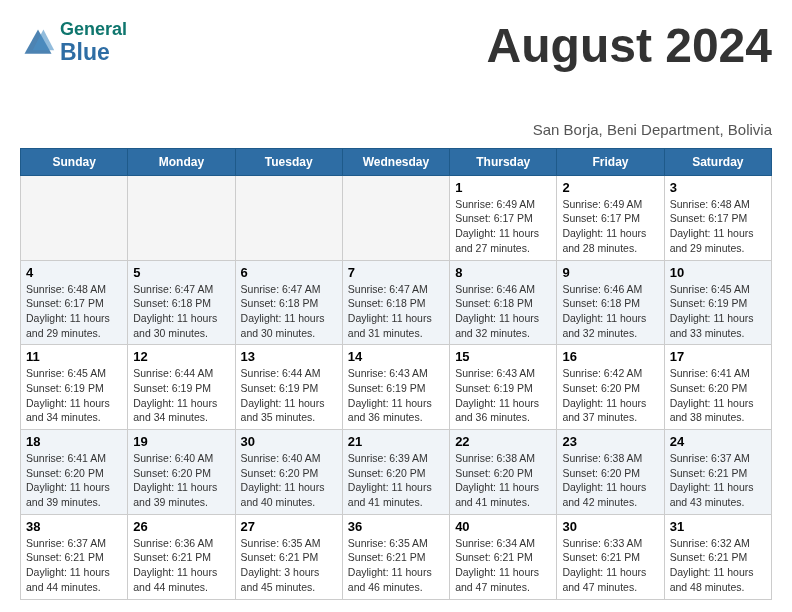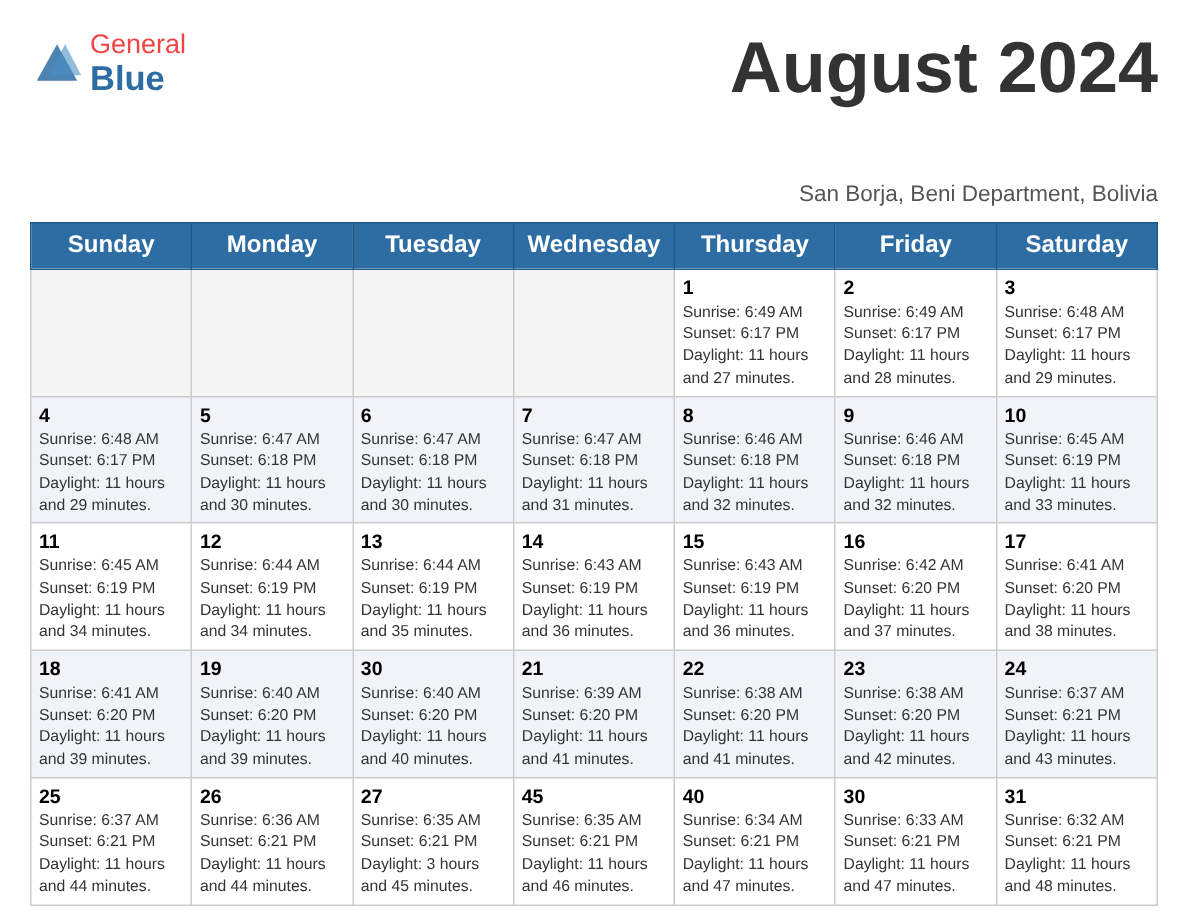--- a/index.html
+++ b/index.html
@@ -21,22 +21,22 @@
       align-items: center;
       gap: 4px;
     }
     .logo-text {
       display: flex;
       flex-direction: column;
       line-height: 1.1;
     }
     .logo-general {
       font-size: 18px;
-      font-weight: normal;
-      color: #ef4444;
+      font-weight: bold;
+      color: #0f766e;
     }
     .logo-blue {
       font-size: 23px;
       font-weight: bold;
       color: #2e6da4;
     }
     .logo-icon {
       width: 36px;
       height: 36px;
     }
@@ -58,21 +58,21 @@
       width: 100%;
       border-collapse: collapse;
       font-size: 11px;
     }
     .day-header {
       background-color: #2e6da4;
       color: #fff;
       text-align: center;
       padding: 6px 4px;
       font-weight: bold;
-      font-size: 16px;
+      font-size: 12px;
       border: 1px solid #1e5a8a;
     }
     td {
       border: 1px solid #ccc;
       vertical-align: top;
       padding: 4px 5px;
       height: 80px;
       background: #fff;
       width: calc(100% / 7);
     }
@@ -278,39 +278,39 @@
         </td>
         <td class="alt-row">
           <span class="day-num">24</span>
           <div class="cell-text">Sunrise: 6:37 AM</div>
           <div class="cell-text">Sunset: 6:21 PM</div>
           <div class="cell-text">Daylight: 11 hours and 43 minutes.</div>
         </td>
       </tr>
       <tr>
         <td>
-          <span class="day-num">25</span>
+          <span class="day-num">38</span>
           <div class="cell-text">Sunrise: 6:37 AM</div>
           <div class="cell-text">Sunset: 6:21 PM</div>
           <div class="cell-text">Daylight: 11 hours and 44 minutes.</div>
         </td>
         <td>
           <span class="day-num">26</span>
           <div class="cell-text">Sunrise: 6:36 AM</div>
           <div class="cell-text">Sunset: 6:21 PM</div>
           <div class="cell-text">Daylight: 11 hours and 44 minutes.</div>
         </td>
         <td>
           <span class="day-num">27</span>
           <div class="cell-text">Sunrise: 6:35 AM</div>
           <div class="cell-text">Sunset: 6:21 PM</div>
           <div class="cell-text">Daylight: 3 hours and 45 minutes.</div>
         </td>
         <td>
-          <span class="day-num">45</span>
+          <span class="day-num">36</span>
           <div class="cell-text">Sunrise: 6:35 AM</div>
           <div class="cell-text">Sunset: 6:21 PM</div>
           <div class="cell-text">Daylight: 11 hours and 46 minutes.</div>
         </td>
         <td>
           <span class="day-num">40</span>
           <div class="cell-text">Sunrise: 6:34 AM</div>
           <div class="cell-text">Sunset: 6:21 PM</div>
           <div class="cell-text">Daylight: 11 hours and 47 minutes.</div>
         </td>

